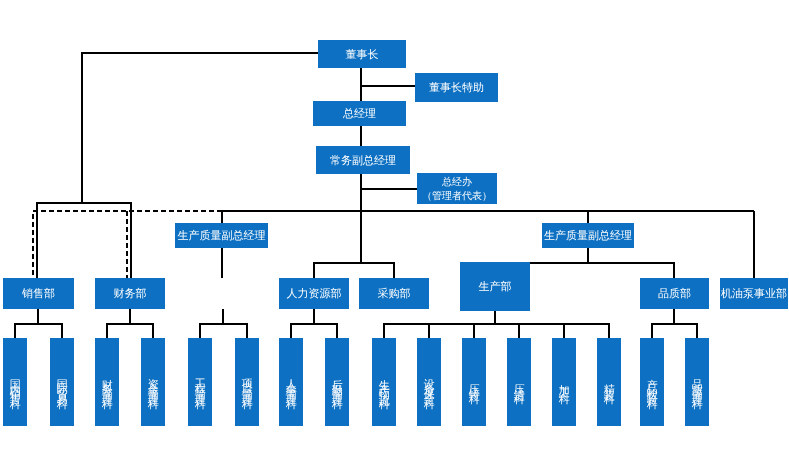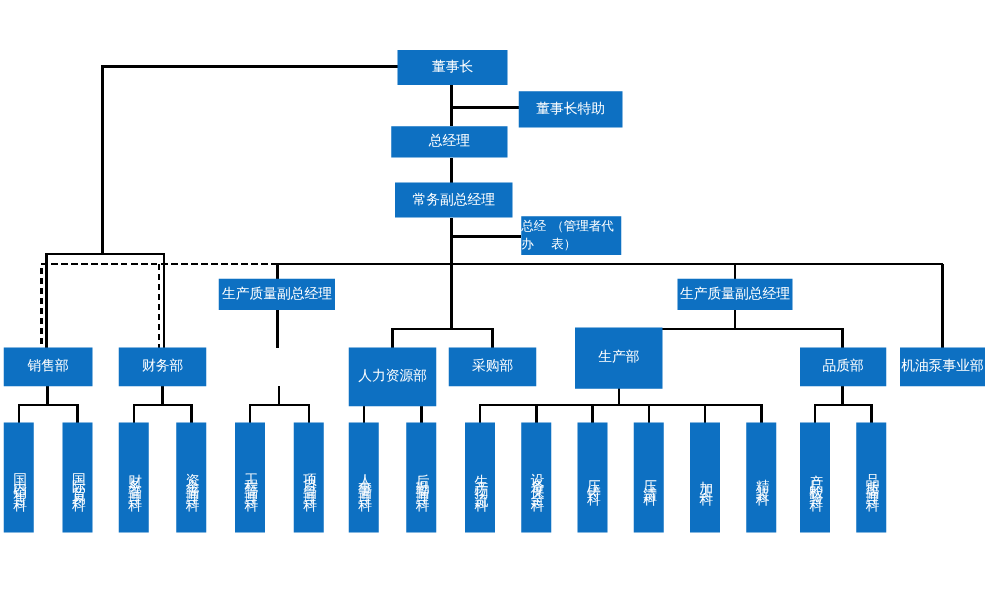--- a/index.html
+++ b/index.html
@@ -6,23 +6,23 @@
   .stage{
     position:relative;width:789px;height:476px;background:var(--background,#ffffff);
     font-family:"Liberation Sans",sans-serif;overflow:hidden;
   }
   svg.wires{position:absolute;left:0;top:0;width:789px;height:476px;}
   svg.wires path{fill:none;stroke:var(--line,#000000);stroke-width:2;shape-rendering:crispEdges;}
   svg.wires path.dashed{stroke-dasharray:5 3;}
   .node{
     position:absolute;background:var(--node-fill,#0d70c2);color:var(--node-text,#ffffff);
     display:flex;align-items:center;justify-content:center;
-    font-size:11px;line-height:1.3;text-align:left;white-space:nowrap;
+    font-size:11px;line-height:1.3;text-align:right;white-space:nowrap;
   }
-  .node.two-line{font-size:10px;line-height:1.35;white-space:normal;}
+  .node.two-line{flex-direction:column;font-size:10px;line-height:1.35;white-space:normal;}
   .vnode{
     writing-mode:vertical-rl;text-orientation:upright;
     letter-spacing:5px;font-size:11px;white-space:normal;
   }
 </style>
 </head>
 <body>
 
 <div class="stage">
 
@@ -41,21 +41,21 @@
   <div class="node two-line" style="left:417px;top:173px;width:80px;height:31px">
     <span>总经办</span>
     <span>（管理者代表）</span>
   </div>
 
   <div class="node" style="left:175px;top:223px;width:93px;height:25px">生产质量副总经理</div>
   <div class="node" style="left:542px;top:223px;width:92px;height:25px">生产质量副总经理</div>
 
   <div class="node" style="left:3px;top:278px;width:71px;height:31px">销售部</div>
   <div class="node" style="left:95px;top:278px;width:70px;height:31px">财务部</div>
-  <div class="node" style="left:279px;top:278px;width:70px;height:47px">人力资源部</div>
+  <div class="node" style="left:279px;top:278px;width:70px;height:31px">人力资源部</div>
   <div class="node" style="left:359px;top:278px;width:70px;height:31px">采购部</div>
   <div class="node" style="left:460px;top:262px;width:70px;height:49px">生产部</div>
   <div class="node" style="left:640px;top:278px;width:69px;height:31px">品质部</div>
   <div class="node" style="left:720px;top:278px;width:68px;height:31px">机油泵事业部</div>
 
   <div class="node vnode" style="left:3px;top:338px;width:24px;height:88px">国内销售科</div>
   <div class="node vnode" style="left:50px;top:338px;width:24px;height:88px">国际贸易科</div>
   <div class="node vnode" style="left:95px;top:338px;width:24px;height:88px">财务管理科</div>
   <div class="node vnode" style="left:141px;top:338px;width:24px;height:88px">资金管理科</div>
   <div class="node vnode" style="left:188px;top:338px;width:24px;height:88px">工程管理科</div>

